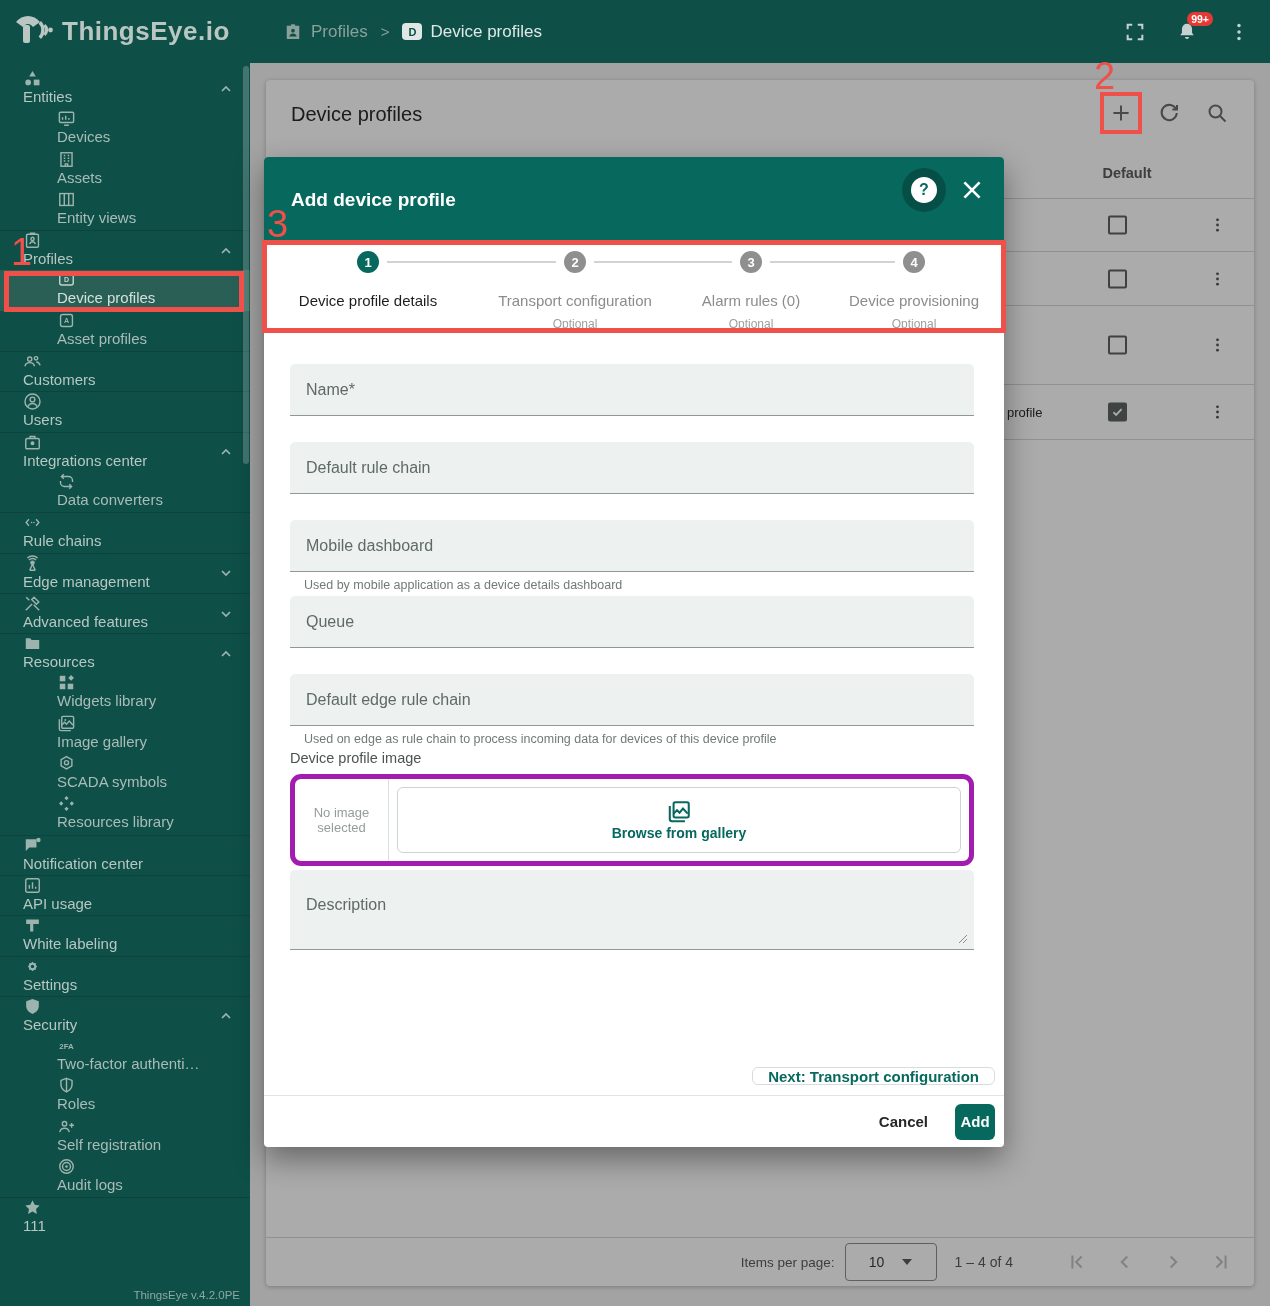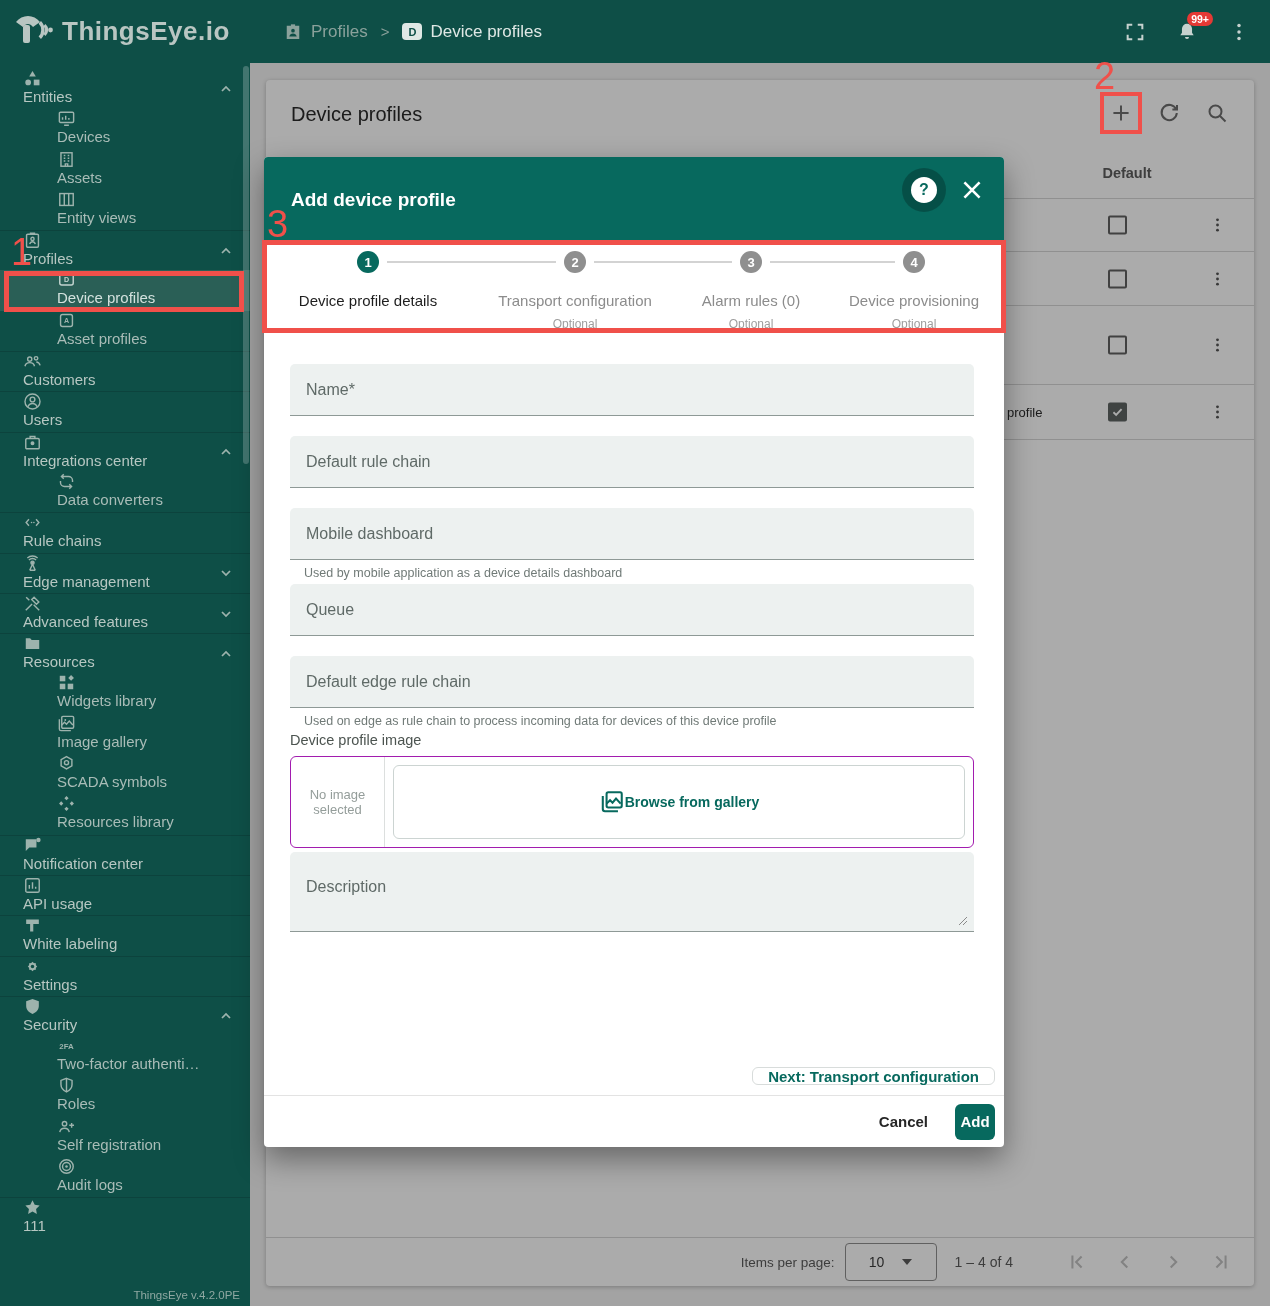--- a/index.html
+++ b/index.html
@@ -65,28 +65,28 @@
   
   .stepper{position:absolute;left:0;top:83px;width:740px;height:93px;}
   .stepc{position:absolute;top:11px;width:22px;height:22px;border-radius:50%;color:#fff;font-size:13px;font-weight:bold;display:flex;align-items:center;justify-content:center;background:#8f8f8f;transform:translateX(-50%);}
   .stepc.active{background:var(--accent);}
   .slab{position:absolute;top:52px;transform:translateX(-50%);font-size:15px;color:#8c8c8c;white-space:nowrap;}
   .slab.active{color:#1e1e1e;}
   .sopt{position:absolute;top:77px;transform:translateX(-50%);font-size:12px;color:#9e9e9e;white-space:nowrap;}
   .sline{position:absolute;top:21px;height:1.5px;background:#d3d3d3;}
   
   .dlg-body{position:absolute;left:26px;top:207px;width:684px;}
-  .field{height:52px;background:#edf1f0;border-bottom:1px solid #8e9996;border-radius:5px 5px 0 0;display:flex;align-items:center;padding-left:16px;margin-bottom:20px;cursor:text;}
+  .field{height:52px;background:#edf1f0;border-bottom:1px solid #8e9996;border-radius:5px 5px 0 0;display:flex;align-items:center;padding-left:16px;margin-bottom:26px;cursor:text;}
   .field .flab{font-size:16px;color:#5f6a67;}
   .field.compact{margin-bottom:0;}
   .hint{font-size:12.5px;color:#707a77;margin:6px 0 4px 14px;}
   .img-label{font-size:14.5px;color:#4c5450;margin:4px 0 8px 0;}
-  .img-row{display:flex;border:1px solid #a21caf;border-radius:6px;height:92px;}
+  .img-row{display:flex;border:5px solid #a21caf;border-radius:11px;height:92px;}
   .noimg{width:94px;border-right:1px solid #dcdfde;display:flex;align-items:center;justify-content:center;text-align:center;font-size:13px;color:#949d9a;padding:0 10px;}
-  .imgbtn{flex:1;margin:8px;border:1px solid #ccd4d2;border-radius:6px;display:flex;flex-direction:row;align-items:center;justify-content:center;color:var(--accent);cursor:pointer;background:#fff;}
+  .imgbtn{flex:1;margin:8px;border:1px solid #ccd4d2;border-radius:6px;display:flex;flex-direction:column;align-items:center;justify-content:center;color:var(--accent);cursor:pointer;background:#fff;}
   .imgbtn .blab{font-size:14px;font-weight:bold;}
   .descbox{position:relative;height:80px;background:#edf1f0;border-bottom:1px solid #8e9996;border-radius:5px 5px 0 0;margin-top:4px;padding:26px 16px 0 16px;cursor:text;}
   .descbox .flab{font-size:16px;color:#5f6a67;}
   .resize{position:absolute;right:6px;bottom:5px;color:#8a8a8a;}
   .next-btn{position:absolute;right:9px;bottom:62px;height:18px;border:1px solid #d8dcdb;border-radius:6px;background:#fff;color:var(--accent);font-size:15px;font-weight:bold;display:flex;align-items:center;padding:0 15px;cursor:pointer;}
   .dlg-foot{position:absolute;left:0;right:0;bottom:0;height:52px;border-top:1px solid #e3e3e3;display:flex;align-items:center;justify-content:flex-end;}
   .cancel-btn{font-size:15px;font-weight:bold;color:#262626;margin-right:27px;cursor:pointer;}
   .add-btn{width:40px;height:36px;margin-right:9px;border-radius:6px;background:var(--accent);color:#fff;font-size:15px;font-weight:bold;display:flex;align-items:center;justify-content:center;cursor:pointer;}
   
   .ann{position:absolute;z-index:50;pointer-events:none;}

